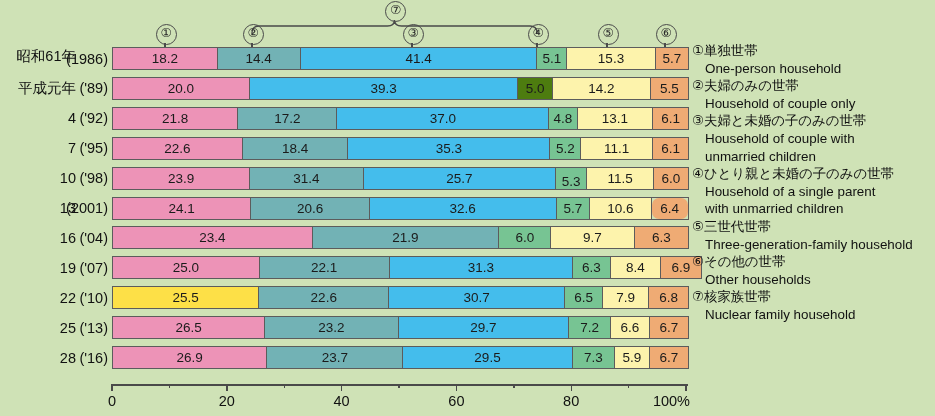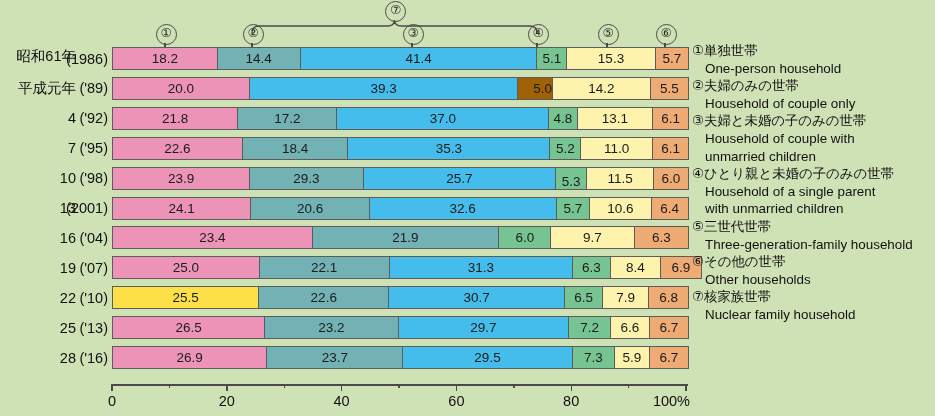--- a/index.html
+++ b/index.html
@@ -171,21 +171,21 @@
           <span>5.7</span>
         </div>
       </div>
       <div class="bar-row" style="left: 112px; top: 76.9px; width: 577px; height: 23px;">
         <div class="seg" style="flex: 20 0 0px; background: rgb(237, 147, 183);">
           <span>20.0</span>
         </div>
         <div class="seg" style="flex: 39.3 0 0px; background: rgb(68, 189, 236);">
           <span>39.3</span>
         </div>
-        <div class="seg" style="flex: 5 0 0px; background: #a16207; justify-content: flex-end;">
+        <div class="seg" style="flex: 5 0 0px; background: #4d7c0f;">
           <span>5.0</span>
         </div>
         <div class="seg" style="flex: 14.2 0 0px; background: rgb(253, 243, 172);">
           <span>14.2</span>
         </div>
         <div class="seg" style="flex: 5.5 0 0px; background: rgb(239, 171, 116);">
           <span>5.5</span>
         </div>
       </div>
       <div class="bar-row" style="left: 112px; top: 106.8px; width: 577px; height: 23px;">
@@ -215,32 +215,32 @@
         <div class="seg" style="flex: 18.4 0 0px; background: rgb(114, 178, 181);">
           <span>18.4</span>
         </div>
         <div class="seg" style="flex: 35.3 0 0px; background: rgb(68, 189, 236);">
           <span>35.3</span>
         </div>
         <div class="seg" style="flex: 5.2 0 0px; background: rgb(119, 196, 147);">
           <span>5.2</span>
         </div>
         <div class="seg" style="flex: 12.5 0 0px; background: rgb(253, 243, 172);">
-          <span>11.0</span>
+          <span>11.1</span>
         </div>
         <div class="seg" style="flex: 6.1 0 0px; background: rgb(239, 171, 116);">
           <span>6.1</span>
         </div>
       </div>
       <div class="bar-row" style="left: 112px; top: 166.6px; width: 577px; height: 23px;">
         <div class="seg" style="flex: 23.9 0 0px; background: rgb(237, 147, 183);">
           <span>23.9</span>
         </div>
         <div class="seg" style="flex: 19.7 0 0px; background: rgb(114, 178, 181);">
-          <span>29.3</span>
+          <span>31.4</span>
         </div>
         <div class="seg" style="flex: 33.6 0 0px; background: rgb(68, 189, 236);">
           <span>25.7</span>
         </div>
         <div class="seg" style="flex: 5.3 0 0px; background: rgb(119, 196, 147); align-items: flex-end;">
           <span>5.3</span>
         </div>
         <div class="seg" style="flex: 11.5 0 0px; background: rgb(253, 243, 172);">
           <span>11.5</span>
         </div>
@@ -257,21 +257,21 @@
         </div>
         <div class="seg" style="flex: 32.6 0 0px; background: rgb(68, 189, 236);">
           <span>32.6</span>
         </div>
         <div class="seg" style="flex: 5.7 0 0px; background: rgb(119, 196, 147);">
           <span>5.7</span>
         </div>
         <div class="seg" style="flex: 10.6 0 0px; background: rgb(253, 243, 172);">
           <span>10.6</span>
         </div>
-        <div class="seg" style="flex: 6.4 0 0px; background: rgb(239, 171, 116);">
+        <div class="seg" style="flex: 6.4 0 0px; background: rgb(239, 171, 116); border-radius: 7px;">
           <span>6.4</span>
         </div>
       </div>
       <div class="bar-row" style="left: 112px; top: 226.4px; width: 577px; height: 23px;">
         <div class="seg" style="flex: 23.4 0 0px; background: rgb(237, 147, 183);">
           <span>23.4</span>
         </div>
         <div class="seg" style="flex: 21.9 0 0px; background: rgb(114, 178, 181);">
           <span>21.9</span>
         </div>

